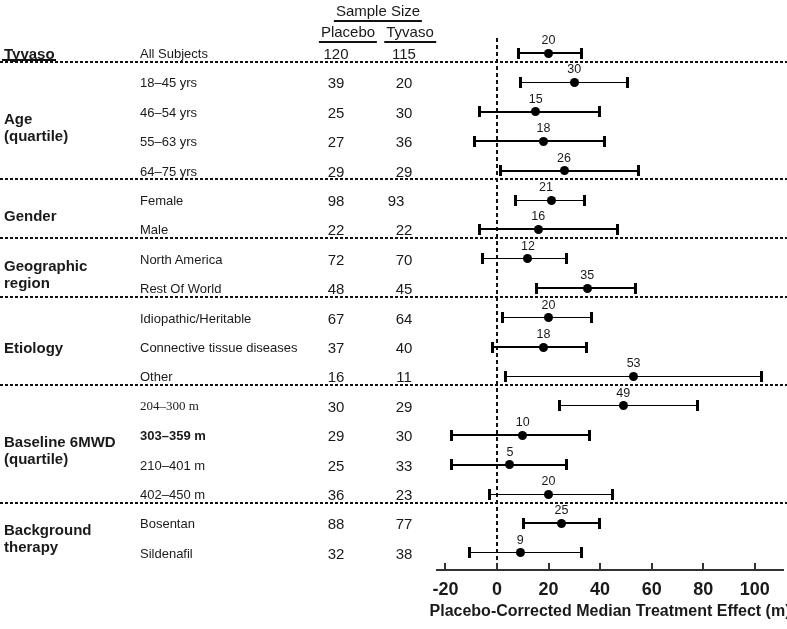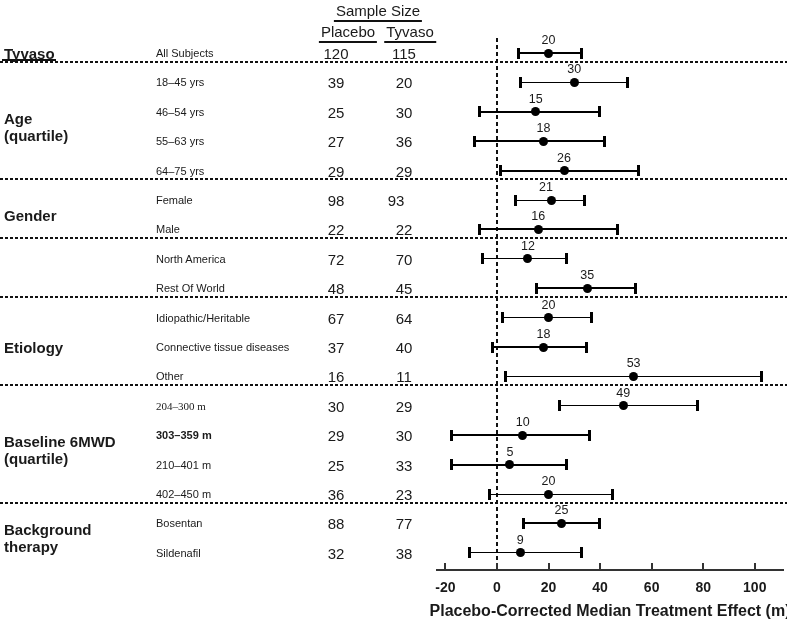--- a/index.html
+++ b/index.html
@@ -12,21 +12,21 @@
     font-size:15px; white-space:nowrap;
     border-bottom:2px solid #111; padding:0 2px 1px 2px;
   }
   .group-label {
     position:absolute; transform:translateY(-50%);
     font-weight:bold; font-size:15px; line-height:17px;
     white-space:pre-line;
   }
   .level-label {
     position:absolute; transform:translateY(-50%);
-    font-size:11px; white-space:nowrap;margin-left:16px;
+    font-size:13px; white-space:nowrap;
   }
   .n-label {
     position:absolute; transform:translate(-50%,-50%);
     font-size:15px; white-space:nowrap;
   }
   .sep {
     position:absolute; left:0; width:787px; height:2px;
     background:repeating-linear-gradient(90deg,#111 0 3px,transparent 3px 5px);
   }
   .zero-line {
@@ -37,21 +37,21 @@
   .ci-cap  { position:absolute; width:3px; height:11px; background:#000; }
   .marker  { position:absolute; width:9px; height:9px; border-radius:50%; background:#000; }
   .value-label {
     position:absolute; transform:translateX(-50%);
     font-size:12.5px; white-space:nowrap;
   }
   .axis-line { position:absolute; background:#333; }
   .tick { position:absolute; width:2px; height:6px; background:#333; }
   .tick-label {
     position:absolute; transform:translateX(-50%);
-    font-weight:bold; font-size:14px; white-space:nowrap;
+    font-weight:bold; font-size:18px; white-space:nowrap;
   }
   .axis-title {
     position:absolute; transform:translateX(-50%);
     font-weight:bold; font-size:16px; white-space:nowrap;
   }
   .solid-underline { position:absolute; height:2px; background:#111; }
 </style>
 </head>
 <body>
 
@@ -124,20 +124,22 @@
     <div class="value-label" style="left: 546px; top: 180px;">21</div>
     <div class="level-label" style="left: 140px; top: 229.4px;">Male</div>
     <div class="n-label" style="left: 336px; top: 229.4px;">22</div>
     <div class="n-label" style="left: 404px; top: 229.4px;">22</div>
     <div class="ci-line" style="left: 478.957px; top: 228.4px; width: 139.185px; height: 2px;"></div>
     <div class="ci-cap" style="left: 477.957px; top: 223.9px;"></div>
     <div class="ci-cap" style="left: 616.143px; top: 223.9px;"></div>
     <div class="marker" style="left: 533.74px; top: 224.9px;"></div>
     <div class="value-label" style="left: 538.24px; top: 209.4px;">16</div>
     <div class="sep" style="top: 236.9px;"></div>
+    <div class="group-label" style="left: 4px; top: 273.5px;">Geographic
+region</div>
     <div class="level-label" style="left: 140px; top: 258.8px;">North America</div>
     <div class="n-label" style="left: 336px; top: 258.8px;">72</div>
     <div class="n-label" style="left: 404px; top: 258.8px;">70</div>
     <div class="ci-line" style="left: 481.535px; top: 258.3px; width: 85.0575px; height: 1px;"></div>
     <div class="ci-cap" style="left: 480.535px; top: 253.3px;"></div>
     <div class="ci-cap" style="left: 564.592px; top: 253.3px;"></div>
     <div class="marker" style="left: 523.43px; top: 254.3px;"></div>
     <div class="value-label" style="left: 527.93px; top: 238.8px;">12</div>
     <div class="level-label" style="left: 140px; top: 288.2px;">Rest Of World</div>
     <div class="n-label" style="left: 336px; top: 288.2px;">48</div>

